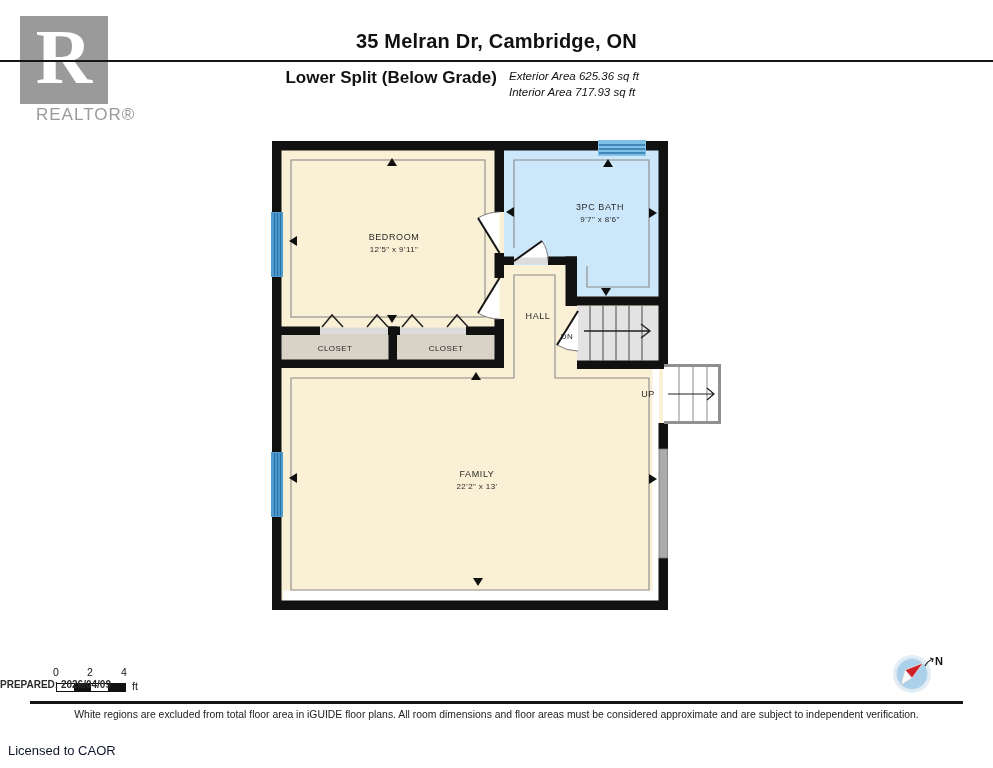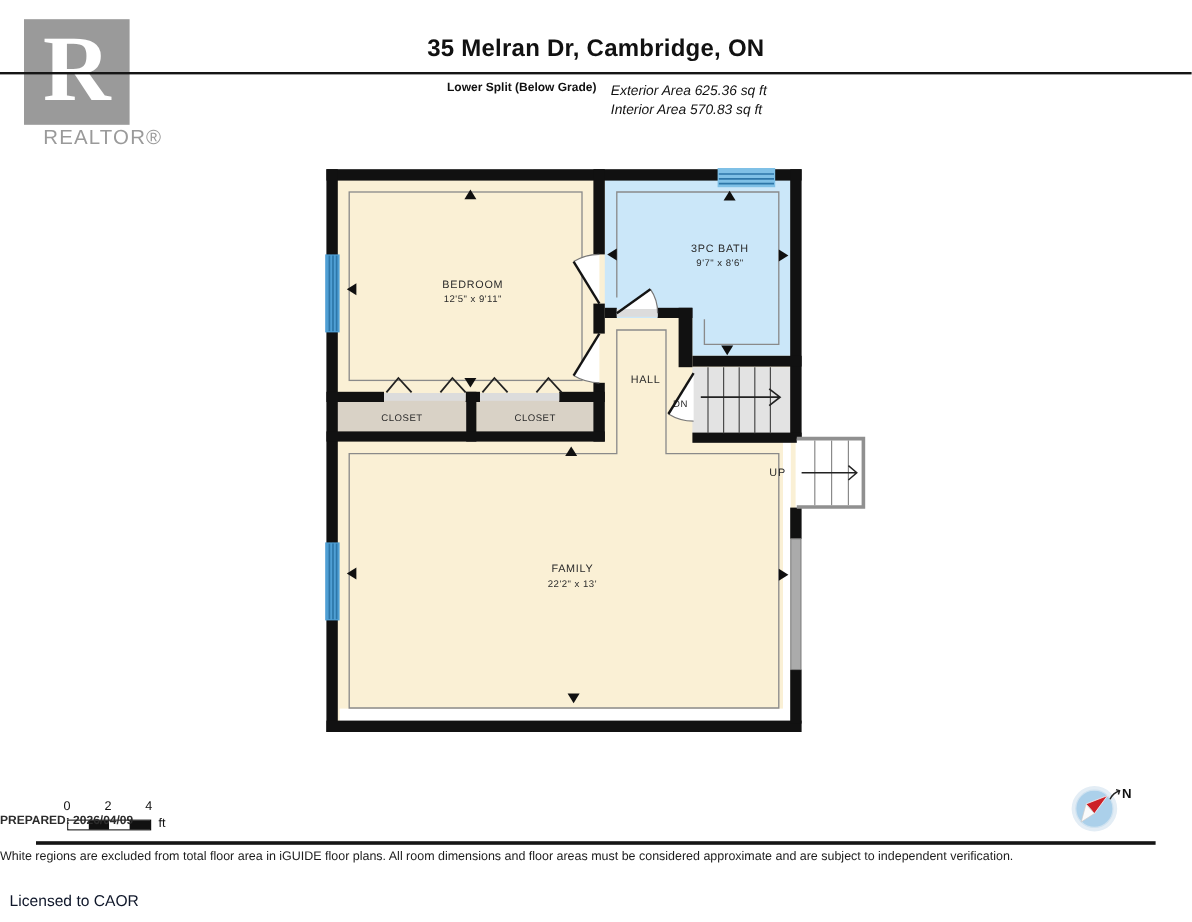--- a/index.html
+++ b/index.html
@@ -10,21 +10,21 @@
   
   .logo-box{position:absolute;left:20px;top:16px;width:88px;height:88px;
     background:var(--logo_gray);z-index:1;display:flex;align-items:center;justify-content:center;}
   .logo-r{font-family:"Liberation Serif","DejaVu Serif",serif;font-weight:700;
     font-size:78px;color:#fff;line-height:1;margin-top:-6px;}
   .logo-word{position:absolute;left:8px;top:105px;font-size:17px;letter-spacing:1px;
     color:var(--logo_gray);z-index:1;margin-left:28px;}
   .page-title{position:absolute;left:0;top:30px;width:100%;text-align:center;
     font-size:20px;font-weight:700;letter-spacing:.2px;}
   .title-rule{position:absolute;left:0;top:60px;width:993px;height:2px;background:#151515;z-index:2;}
-  .floor-label{position:absolute;right:496px;top:68px;font-size:10px;font-weight:700;white-space:nowrap;}
+  .floor-label{position:absolute;right:496px;top:68px;font-size:17px;font-weight:700;white-space:nowrap;}
   .areas{position:absolute;left:509px;top:68px;font-size:11.5px;line-height:16px;white-space:nowrap;font-style:italic;}
   
   .plan-svg{position:absolute;left:0;top:0;}
   .wall{fill:var(--wall);}
   .roomfill{fill:var(--room);}
   .bathfill{fill:var(--bath);}
   .closetfill{fill:var(--closet);}
   .stairfill{fill:var(--stair);}
   .excl{fill:var(--excluded);}
   .outline{stroke:var(--outline);stroke-width:1.1;fill:none;}
@@ -47,39 +47,39 @@
   .scalebar{position:absolute;left:52px;top:666px;width:110px;height:32px;font-size:10.5px;}
   .scalebar .t{position:absolute;top:0;}
   .sb-track{position:absolute;left:4px;top:17px;width:68px;height:7px;border:1px solid #111;
     display:flex;}
   .sb-seg{width:17px;height:100%;}
   .sb-ft{position:absolute;left:80px;top:14px;text-align:center;}
   .prepared{position:absolute;left:0;top:679px;width:100%;text-align:left;
     font-size:10px;font-weight:600;color:#2c2c2c;}
   .compass{position:absolute;left:885px;top:645px;}
   .footer-rule{position:absolute;left:30px;top:701px;width:933px;height:3px;background:#151515;}
-  .disclaimer{position:absolute;left:0;top:709px;width:100%;
+  .disclaimer{position:absolute;left:0;top:709px;width:100%;text-align:center;
     font-size:10.4px;color:#1c1c1c;}
   .license{position:absolute;left:8px;top:743px;font-size:13px;color:#0f172a;}
 </style>
 </head>
 <body>
 
 <div class="logo-box">
   <span class="logo-r">R</span>
 </div>
 <div class="logo-word">REALTOR®</div>
 
 <div class="page-title">35 Melran Dr, Cambridge, ON</div>
 <div class="title-rule"></div>
 
 <div class="floor-label">Lower Split (Below Grade)</div>
 <div class="areas">
   <div>Exterior Area 625.36 sq ft</div>
-  <div>Interior Area 570.83 sq ft</div>
+  <div>Interior Area 717.93 sq ft</div>
 </div>
 
 <svg class="plan-svg" width="993" height="768" viewBox="0 0 993 768">
 
   <g>
     <rect class="roomfill" x="277" y="146" width="386" height="459"></rect>
     <path class="bathfill" d="M504,150 H659 V296.5 H577 V265 H504 Z"></path>
     <rect class="closetfill" x="281" y="333" width="108" height="28"></rect>
     <rect class="closetfill" x="397" y="333" width="98" height="28"></rect>
     <rect class="stairfill" x="577" y="306" width="82" height="55"></rect>

